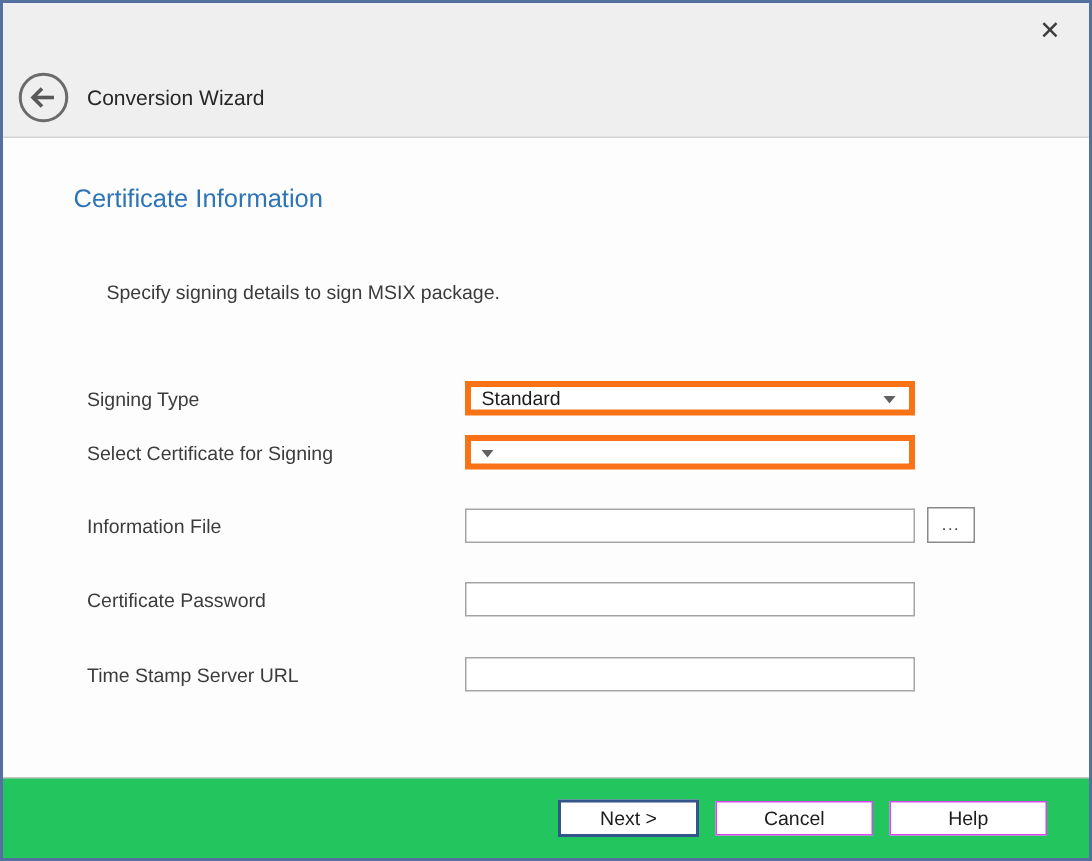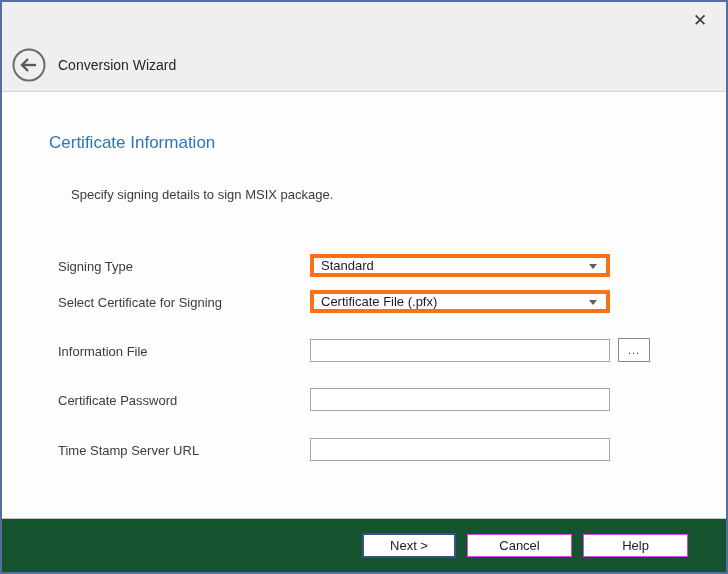--- a/index.html
+++ b/index.html
@@ -33,21 +33,21 @@
     background:transparent; border:none; padding:0; cursor:pointer;
   }
   .wizard-title {
     position:absolute; left:56px; top:46px; height:34px;
     line-height:34px; font-size:14px; color:#262626;
   }
 
   
   .content { position:absolute; top:91px; left:0; right:0; bottom:56px; background:#fdfdfd; }
   .page-title {
-    position:absolute; left:47px; top:40px;
+    position:absolute; left:47px; top:30px;
     margin:0; font-size:17px; font-weight:normal; color:#2e75b6;
   }
   .page-desc {
     position:absolute; left:69px; top:94px;
     margin:0; font-size:13px; color:#3b3b3b;
   }
 
   .row { position:absolute; left:0; right:0; height:23px; }
   .row-1 { top:161px; }
   .row-2 { top:197px;text-align:center; }
@@ -81,23 +81,23 @@
     position:absolute; left:616px; top:-1px; width:32px; height:24px;
     background:#ffffff; border:1px solid #8a8a8a;
     font-size:11px; line-height:18px; color:#3c3c3c;
     text-align:center; cursor:pointer; padding:0;
     letter-spacing:1px;
   }
 
   
   .footer {
     position:absolute; left:0; right:0; bottom:0; height:54px;
-    background:#14532d; border-top:1px solid #c6c6c6;
+    background:#22c55e; border-top:1px solid #c6c6c6;
     display:flex; align-items:center; justify-content:flex-end;
-    gap:11px; padding-right:38px;
+    gap:11px; padding-right:28px;
   }
   .btn {
     height:23px; width:105px;
     background:#ffffff; border:1px solid #d946ef;
     font-size:13px; color:#1c1c1c; cursor:pointer;
     font-family:"Liberation Sans","DejaVu Sans",sans-serif;
     padding:0;
   }
   .btn-primary {
     width:94px; height:25px;
@@ -131,21 +131,20 @@
       <span class="field-label">Signing Type</span>
       <div class="combo">
         <span class="combo-value">Standard</span>
         <span class="combo-arrow"></span>
       </div>
     </div>
 
     <div class="row row-2">
       <span class="field-label">Select Certificate for Signing</span>
       <div class="combo">
-        <span class="combo-value">Certificate File (.pfx)</span>
         <span class="combo-arrow"></span>
       </div>
     </div>
 
     <div class="row row-3">
       <span class="field-label">Information File</span>
       <input class="text-field" type="text" value="" style="">
       <button class="browse-btn">...</button>
     </div>
 

